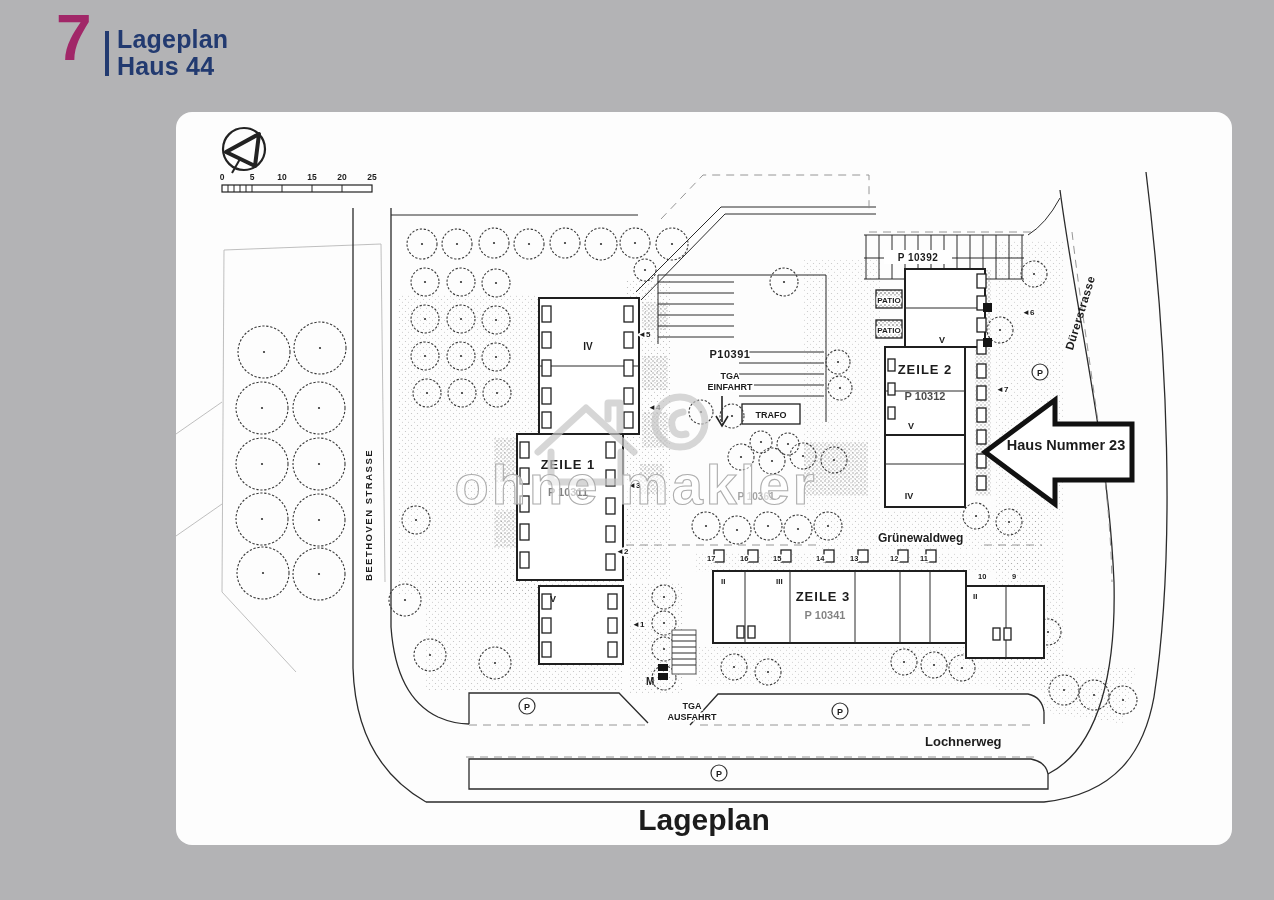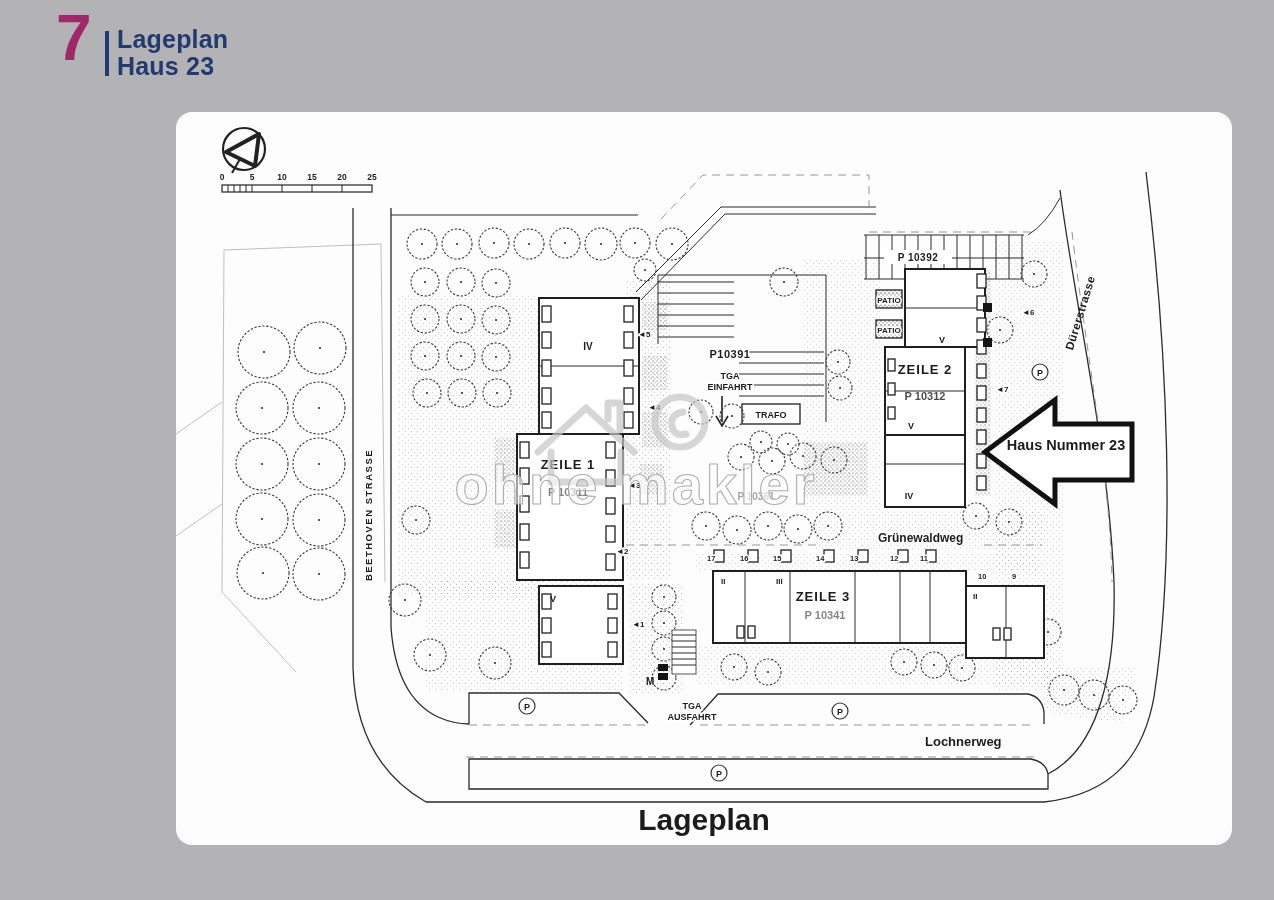--- a/index.html
+++ b/index.html
@@ -47,21 +47,21 @@
   }
 </style>
 </head>
 <body>
 
 <div class="header">
   <div class="header-num">7</div>
   <div class="header-bar"></div>
   <div class="header-titles">
     <div>Lageplan</div>
-    <div>Haus 23</div>
+    <div>Haus 44</div>
   </div>
 </div>
 
 <div class="card">
 <svg width="1056" height="733" viewBox="0 0 1056 733" xmlns="http://www.w3.org/2000/svg">
   <defs>
     <pattern id="stip" width="6" height="6" patternUnits="userSpaceOnUse">
       <circle cx="1.5" cy="1.5" r="0.6" fill="#6a6a6a"></circle>
           <circle cx="4.5" cy="4.2" r="0.55" fill="#7d7d7d"></circle>
     </pattern>

